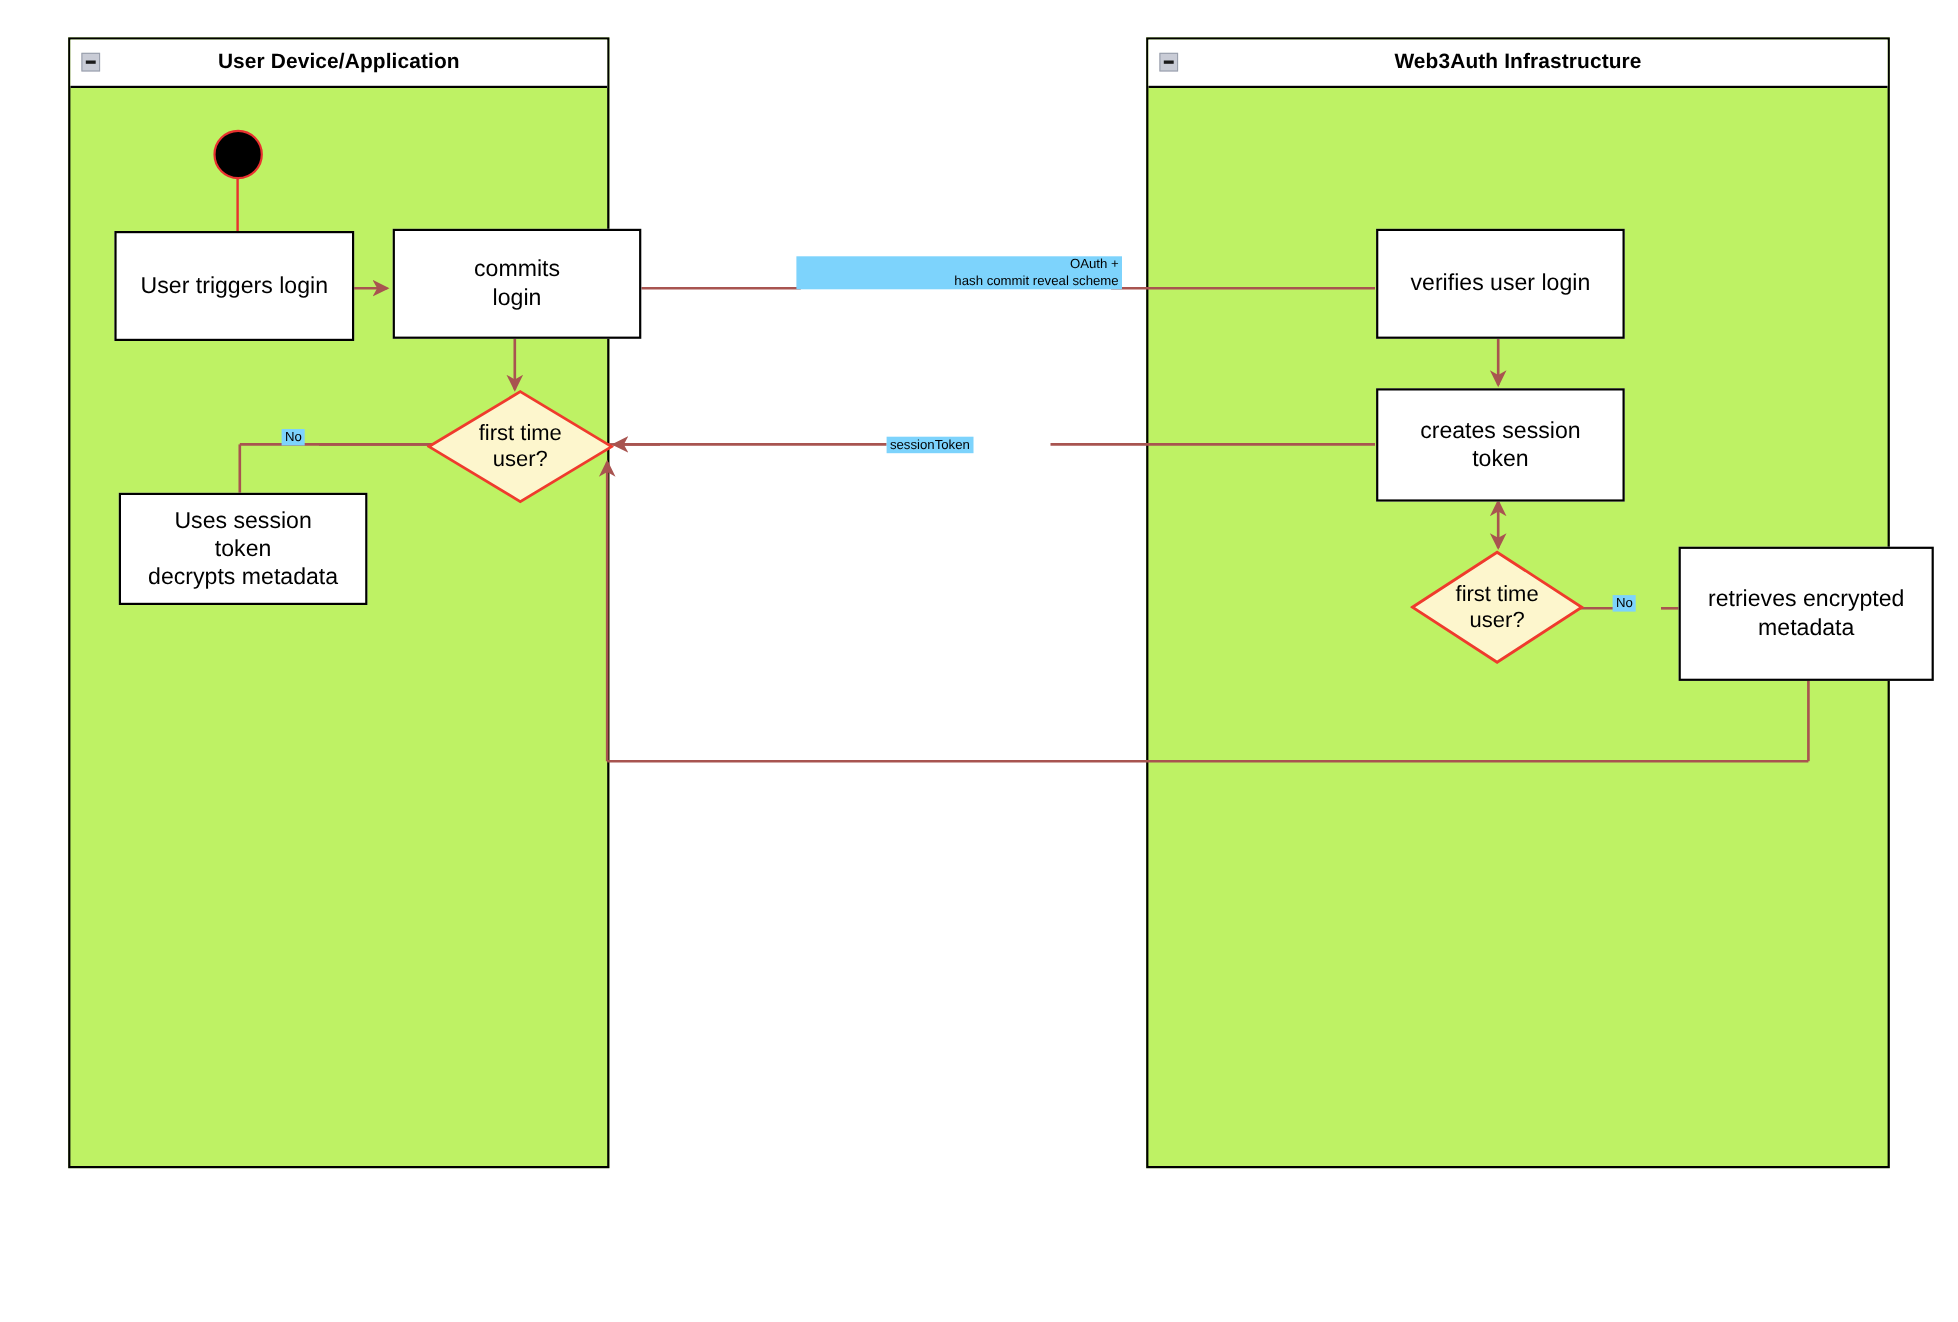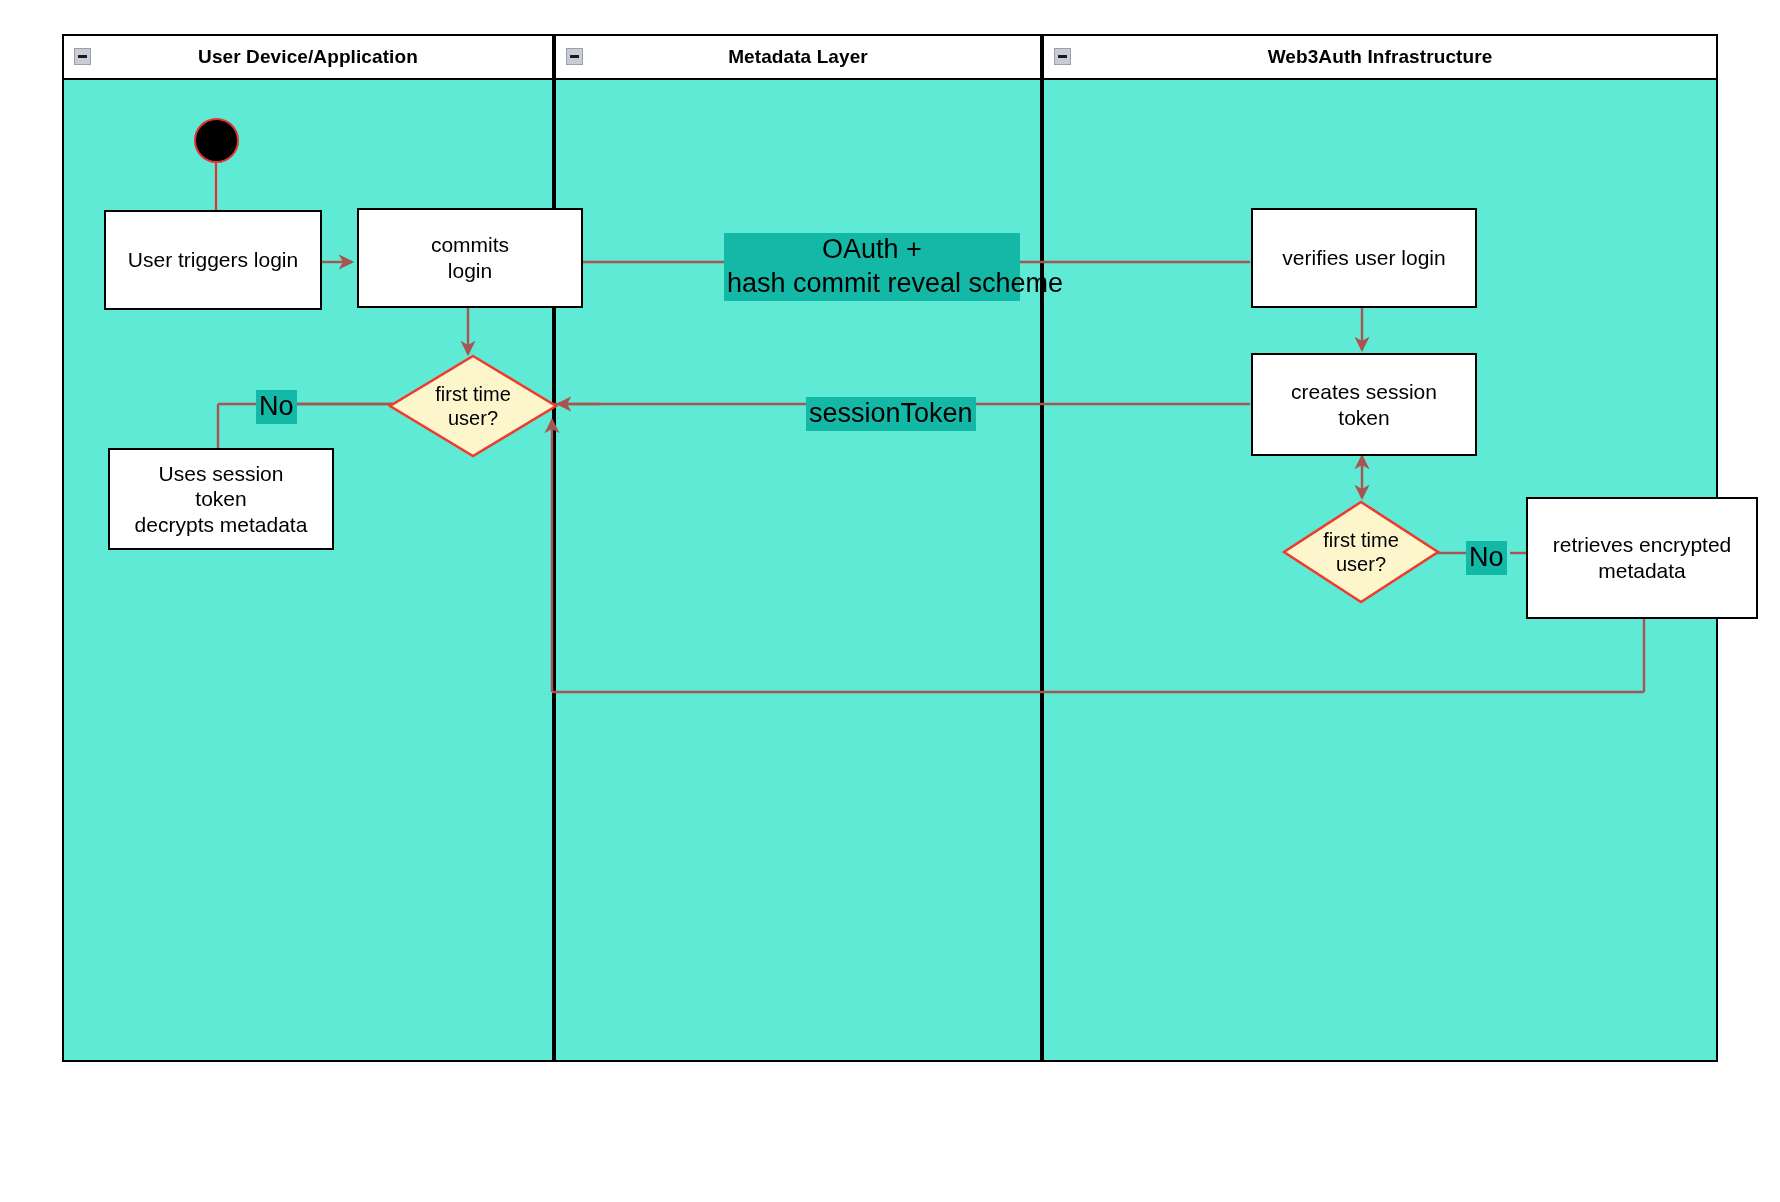--- a/index.html
+++ b/index.html
@@ -14,21 +14,21 @@
     height: 1202px;
     background: #ffffff;
     overflow: hidden;
   }
 
   
   .lane {
     position: absolute;
     box-sizing: border-box;
     border: 2px solid #000000;
-    background: #5eead4;
+    background: #bef264;
   }
   .lane-header {
     position: absolute;
     box-sizing: border-box;
     left: 0;
     top: 0;
     width: 100%;
     height: 44px;
     border-bottom: 2px solid #000000;
     background: #ffffff;
@@ -112,51 +112,43 @@
   .edges {
     position: absolute;
     left: 0; top: 0;
     width: 1780px;
     height: 1202px;
     pointer-events: none;
   }
 
   .edge-label {
     position: absolute;
-    font-size: 27px;
-    color: #000000;
-    background: #14b8a6;
+    font-size: 12px;
+    color: #000000;
+    background: #7dd3fc;
     white-space: nowrap;
     line-height: 1.25;
-    text-align: center;
+    text-align: right;
     padding: 0 3px;
   }
 </style>
 </head>
 <body>
 
 <div id="canvas">
 
   <div class="lane" style="left:62px; top:34px; width:492px; height:1028px;">
     <div class="lane-header">
       <div class="collapse-icon">
           <i></i>
         </div>
       <div class="lane-title">User Device/Application</div>
     </div>
   </div>
 
-  <div class="lane" style="left:554px; top:34px; width:488px; height:1028px;">
-    <div class="lane-header">
-      <div class="collapse-icon">
-          <i></i>
-        </div>
-      <div class="lane-title">Metadata Layer</div>
-    </div>
-  </div>
 
   <div class="lane" style="left:1042px; top:34px; width:676px; height:1028px;">
     <div class="lane-header">
       <div class="collapse-icon">
           <i></i>
         </div>
       <div class="lane-title">Web3Auth Infrastructure</div>
     </div>
   </div>
 

